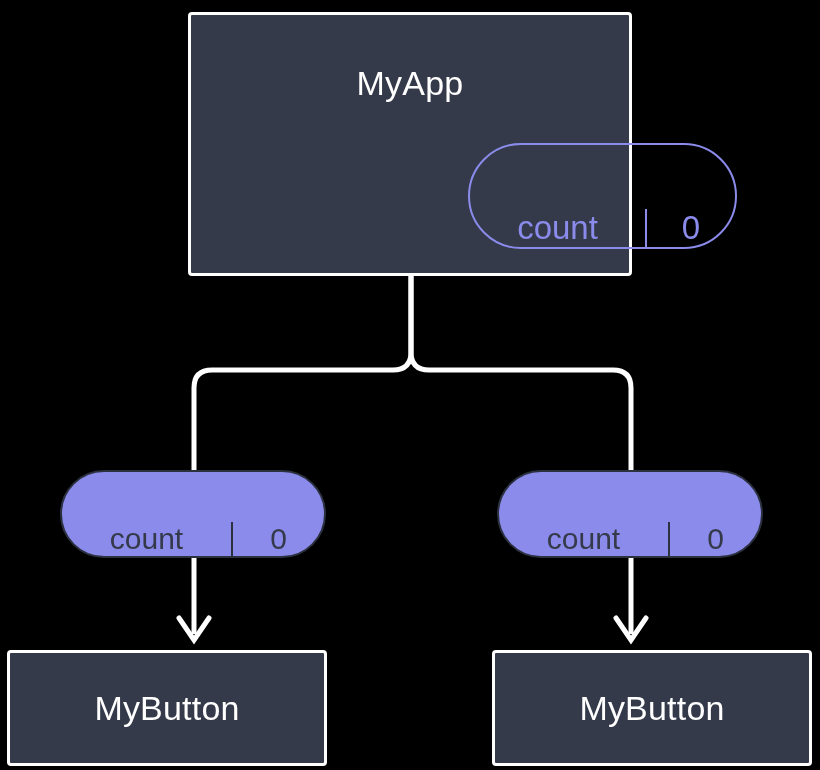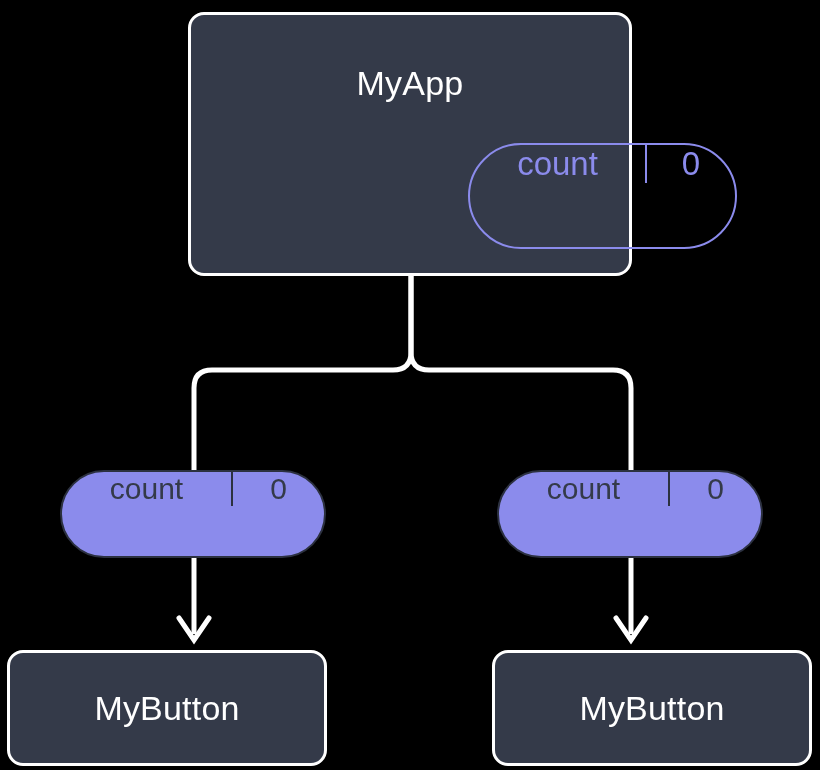--- a/index.html
+++ b/index.html
@@ -30,21 +30,21 @@
     height: 770px;
     pointer-events: none;
   }
 
   
   .comp-box {
     position: absolute;
     box-sizing: border-box;
     background: #343a49;
     border: 3px solid #ffffff;
-    border-radius: 16px;
+    border-radius: 4px;
     padding-left: 8px;
   }
   .comp-box.root {
     left: 188px;
     top: 12px;
     width: 444px;
     height: 264px;
   }
   .comp-box.leaf-left {
     left: 7px;
@@ -71,21 +71,21 @@
   }
   .comp-box.root .comp-title { top: 49px; }
   .comp-box.leaf-left .comp-title,
   .comp-box.leaf-right .comp-title { top: 36px; }
 
   
   .pill {
     position: absolute;
     box-sizing: border-box;
     display: flex;
-    align-items: flex-start;
+    align-items: flex-end;
     border-radius: 999px;
     overflow: hidden;
   }
   .pill .pill-key,
   .pill .pill-val {
     display: flex;
     align-items: center;
     justify-content: center;
     box-sizing: border-box;
     white-space: nowrap;

